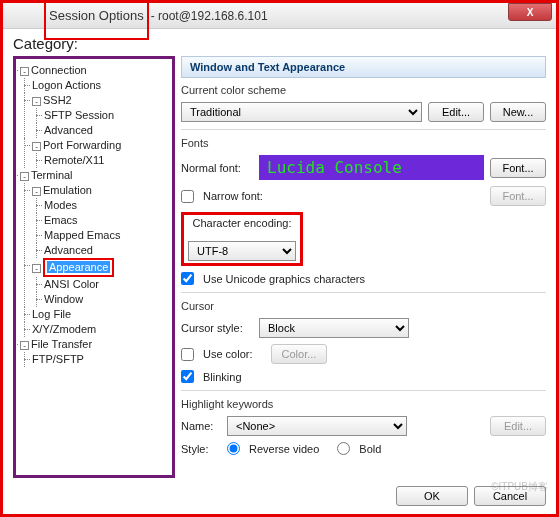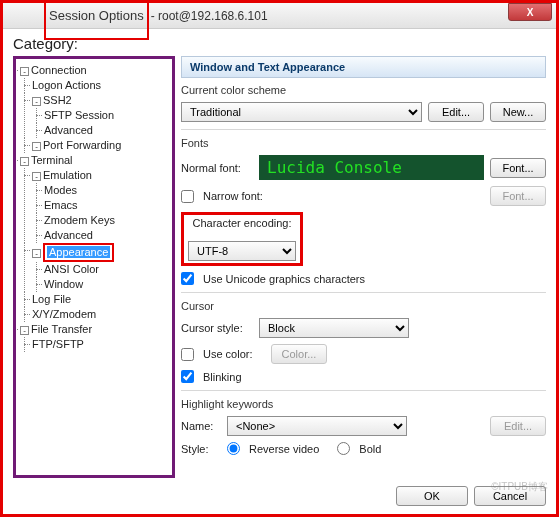--- a/index.html
+++ b/index.html
@@ -34,21 +34,21 @@
 
 .row { display: flex; align-items: center; gap: 6px; }
 .btn { height: 20px; padding: 0 10px; font-size: 11px; background: linear-gradient(#fdfdfd,#e5e5e5); border: 1px solid #8e8e8e; border-radius: 3px; cursor: pointer; min-width: 56px; }
 .btn:disabled { color: #999; border-color: #c8c8c8; }
 select, input[type=text] { height: 20px; font-size: 11px; border: 1px solid #8e8e8e; padding: 0 4px; background: #fff; }
 select { background: linear-gradient(#fdfdfd,#e8e8e8); }
 .chk { display: flex; align-items: center; gap: 9px; }
 .chk input { width: 13px; height: 13px; }
 .sep { border-top: 1px solid #d8d8d8; margin: 1px 0; }
 
-.font-preview { background: #14532d; color: #23e023; font-family: 'Lucida Console', monospace; font-size: 16px; padding: 3px 8px; flex: 1; }
+.font-preview { background: #6d28d9; color: #23e023; font-family: 'Lucida Console', monospace; font-size: 16px; padding: 3px 8px; flex: 1; }
 
 .enc-box { border: 3px solid #e40000; padding: 2px 4px; display: flex; align-items: center; gap: 12px; flex-direction: column; }
 
 .footer { display: flex; justify-content: flex-end; gap: 6px; padding-top: 8px; }
 .footer .btn { min-width: 72px; }
 
 .watermark { position: absolute; right: 8px; bottom: 20px; font-size: 10px; color: rgba(120,120,120,.45); pointer-events: none; margin-top: 45px; }
 </style>
 </head>
 <body>
@@ -71,30 +71,33 @@
           <li><span class="tog">-</span><span>Connection</span>
             <ul>
               <li><span>Logon Actions</span></li>
               <li><span class="tog">-</span><span>SSH2</span>
                 <ul>
                   <li><span>SFTP Session</span></li>
                   <li><span>Advanced</span></li>
                 </ul>
               </li>
               <li><span class="tog">-</span><span>Port Forwarding</span>
+                <ul>
+                    <li><span>Remote/X11</span></li>
+                  </ul>
               </li>
             </ul>
           </li>
           <li><span class="tog">-</span><span>Terminal</span>
             <ul>
               <li><span class="tog">-</span><span>Emulation</span>
                 <ul>
                   <li><span>Modes</span></li>
                   <li><span>Emacs</span></li>
-                  <li><span>Zmodem Keys</span></li>
+                  <li><span>Mapped Emacs</span></li>
                   <li><span>Advanced</span></li>
                 </ul>
               </li>
               <li><span class="tog">-</span><span class="sel"><span class="hl">Appearance</span></span>
                 <ul>
                   <li><span>ANSI Color</span></li>
                   <li><span>Window</span></li>
                 </ul>
               </li>
               <li><span>Log File</span></li>

